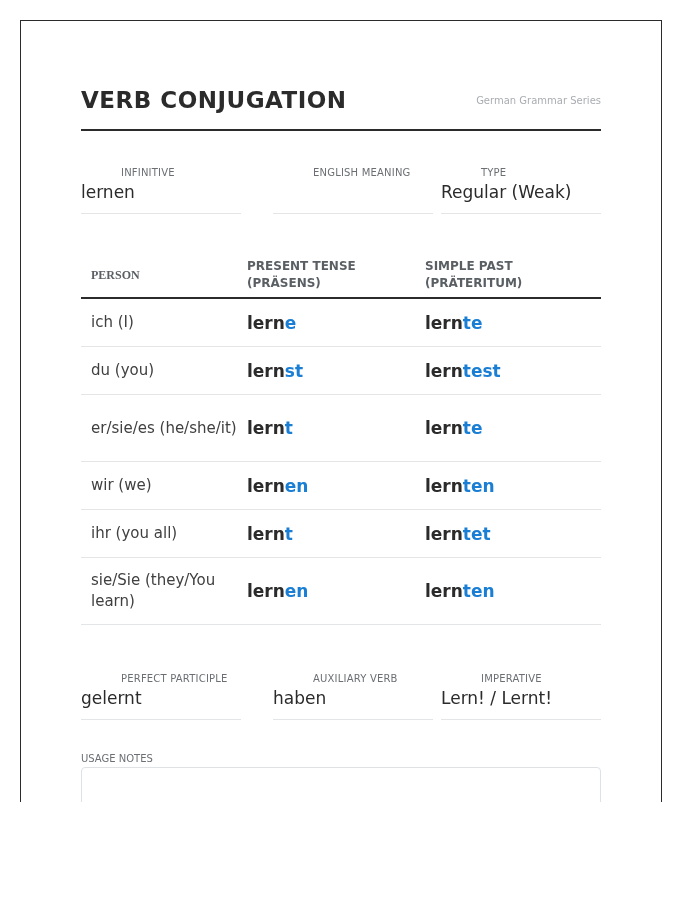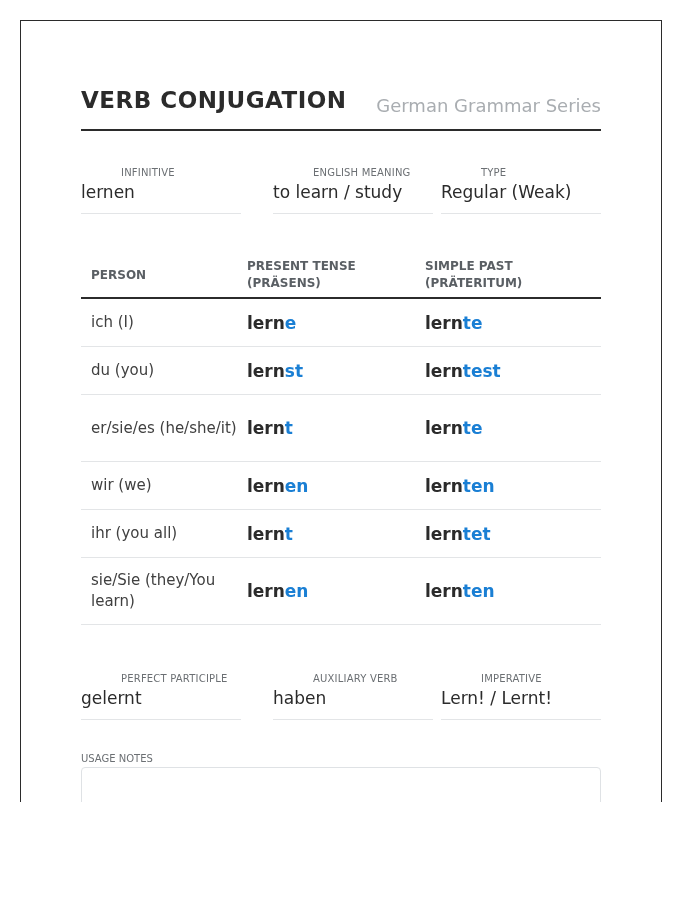--- a/index.html
+++ b/index.html
@@ -50,21 +50,21 @@
       font-size: 23px;
       font-weight: bold;
       letter-spacing: 0.5px;
       color: #2b2b2b;
       white-space: nowrap;
     }
     .series {
       position: absolute;
       right: 0;
       top: 8px;
-      font-size: 18px;
+      font-size: 10px;
       color: #a9adb1;
       white-space: nowrap;
     }
     .field-row {
       position: absolute;
       left: 0;
       width: 520px;
       height: 46px;
     }
     .field {
@@ -112,21 +112,21 @@
       line-height: 17px;
     }
     table.conj td {
       padding: 0;
       border-bottom: 1px solid #e3e5e7;
       vertical-align: middle;
     }
     .c1 { width: 156px; padding-left: 10px !important; }
     .c2 { width: 178px; margin-left: 12px; }
     .c3 { width: 176px; }
-    th.c1 { padding-left: 10px !important; }
+    th.c1 { padding-left: 10px !important; font-family: Liberation Serif, serif; }
     td.person {
       font-size: 15px;
       color: #404040;
       line-height: 21px;
     }
     .form {
       font-size: 17px;
       font-weight: bold;
       color: #2b2b2b;
       white-space: nowrap;
@@ -168,21 +168,20 @@
         <div class="series">German Grammar Series</div>
       </div>
 
       <div class="field-row" style="top:146px;">
         <div class="field f1">
           <div class="label">INFINITIVE</div>
           <div class="value">lernen</div>
         </div>
         <div class="field f2">
           <div class="label">ENGLISH MEANING</div>
-          <div class="value">to learn / study</div>
         </div>
         <div class="field f3">
           <div class="label">TYPE</div>
           <div class="value">Regular (Weak)</div>
         </div>
       </div>
 
       <table class="conj">
         <thead>
           <tr>

